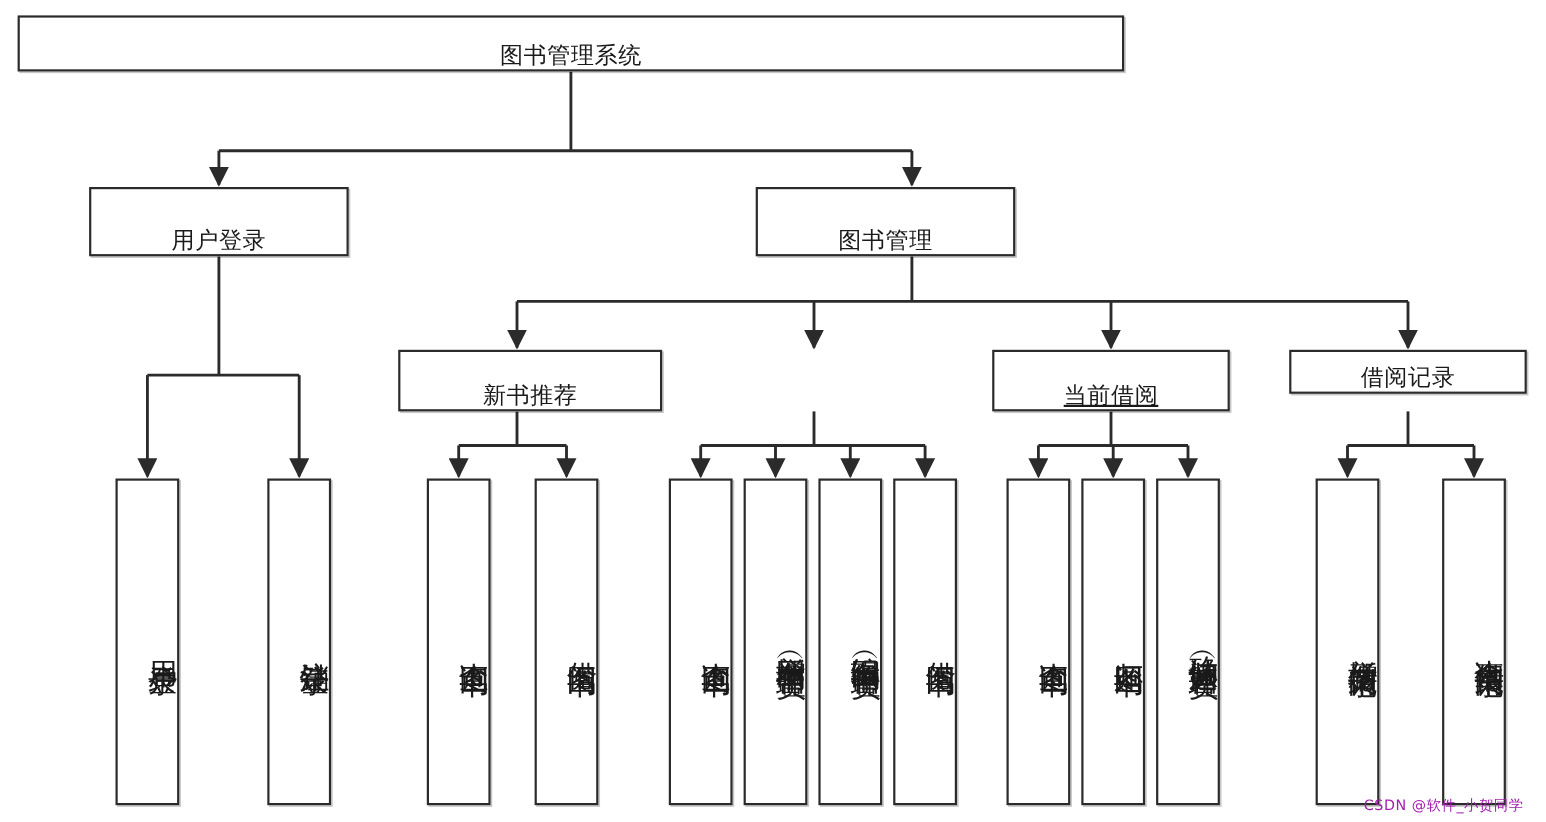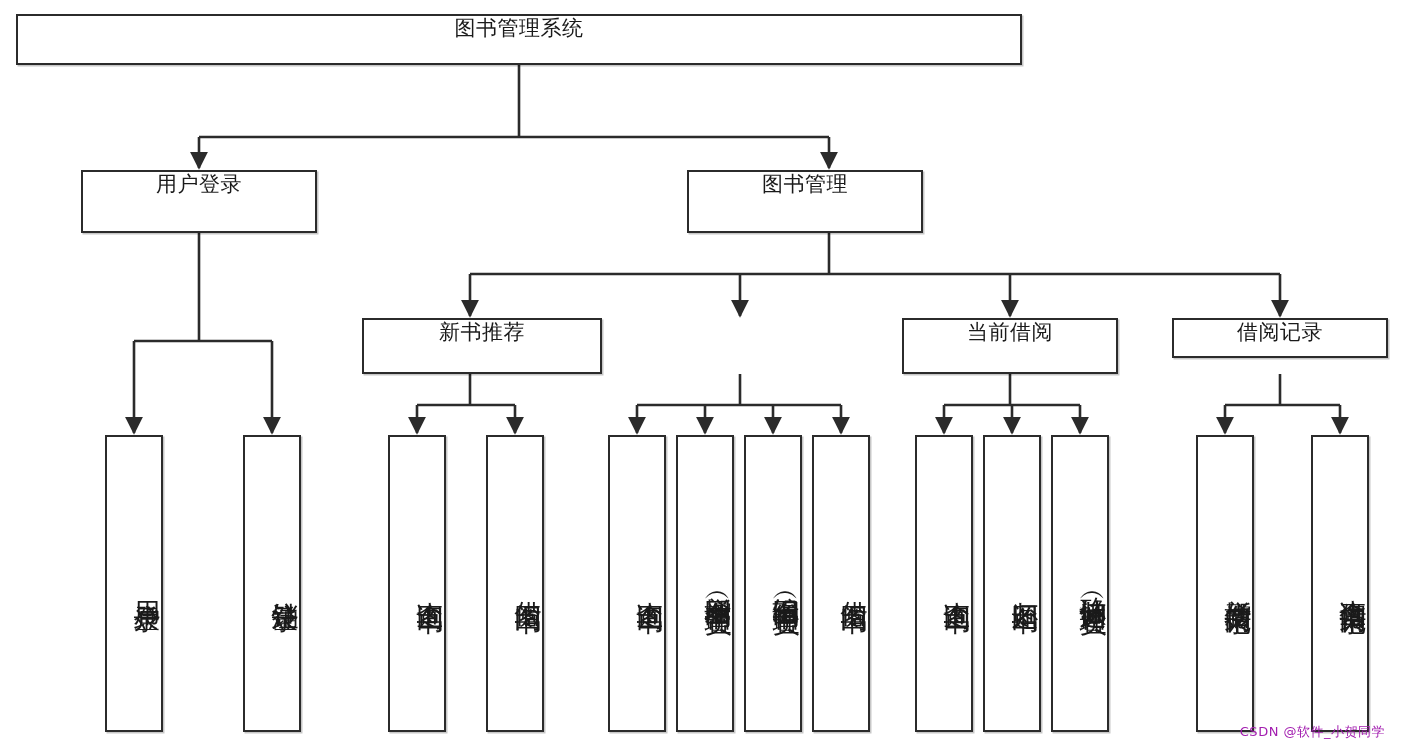--- a/index.html
+++ b/index.html
@@ -16,21 +16,21 @@
     height: 747px;
     background: #ffffff;
     overflow: hidden;
   }
   .node {
     position: absolute;
     box-sizing: border-box;
     border: 2px solid #2b2b2b;
     background: #ffffff;
     display: flex;
-    align-items: flex-start;
+    align-items: flex-end;
     justify-content: center;
     color: #1a1a1a;
     box-shadow: 1.5px 1.5px 0 rgba(0,0,0,0.22);
   }
   .node.horiz {
     font-size: 21px;
     letter-spacing: 0.5px;
     text-align: center;
     line-height: 1.2;
   }
@@ -131,21 +131,21 @@
   <div class="node horiz" style="left:81px; top:170px; width:236px; height:63px;">
     <span>用户登录</span>
   </div>
   <div class="node horiz" style="left:687px; top:170px; width:236px; height:63px;">
     <span>图书管理</span>
   </div>
 
   <div class="node horiz" style="left:362px; top:318px; width:240px; height:56px;">
     <span>新书推荐</span>
   </div>
-  <div class="node horiz" style="left:902px; top:318px; width:216px; height:56px;">
+  <div class="node horiz" style="left:902px; top:318px; width:216px; height:56px;text-decoration:underline;">
     <span>当前借阅</span>
   </div>
   <div class="node horiz" style="left:1172px; top:318px; width:216px; height:40px;">
     <span>借阅记录</span>
   </div>
 
   <div class="node vert" style="left:105px; top:435px; width:58px; height:297px;">
     <span class="vtext">用户登录</span>
   </div>
   <div class="node vert" style="left:243px; top:435px; width:58px; height:297px;">

